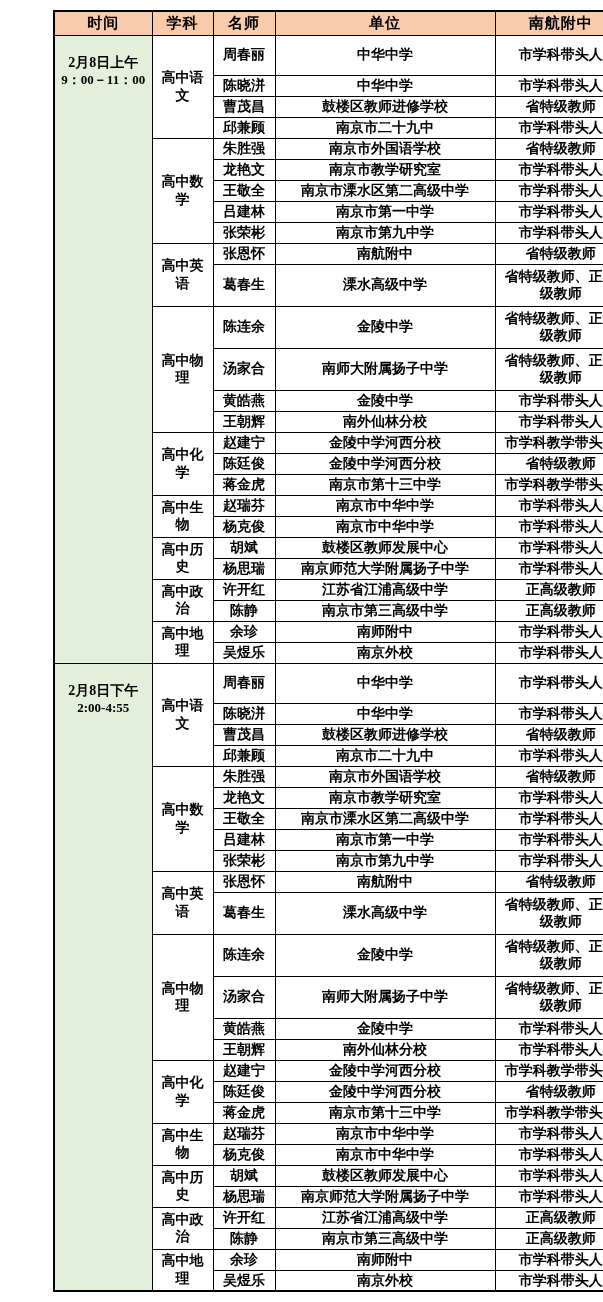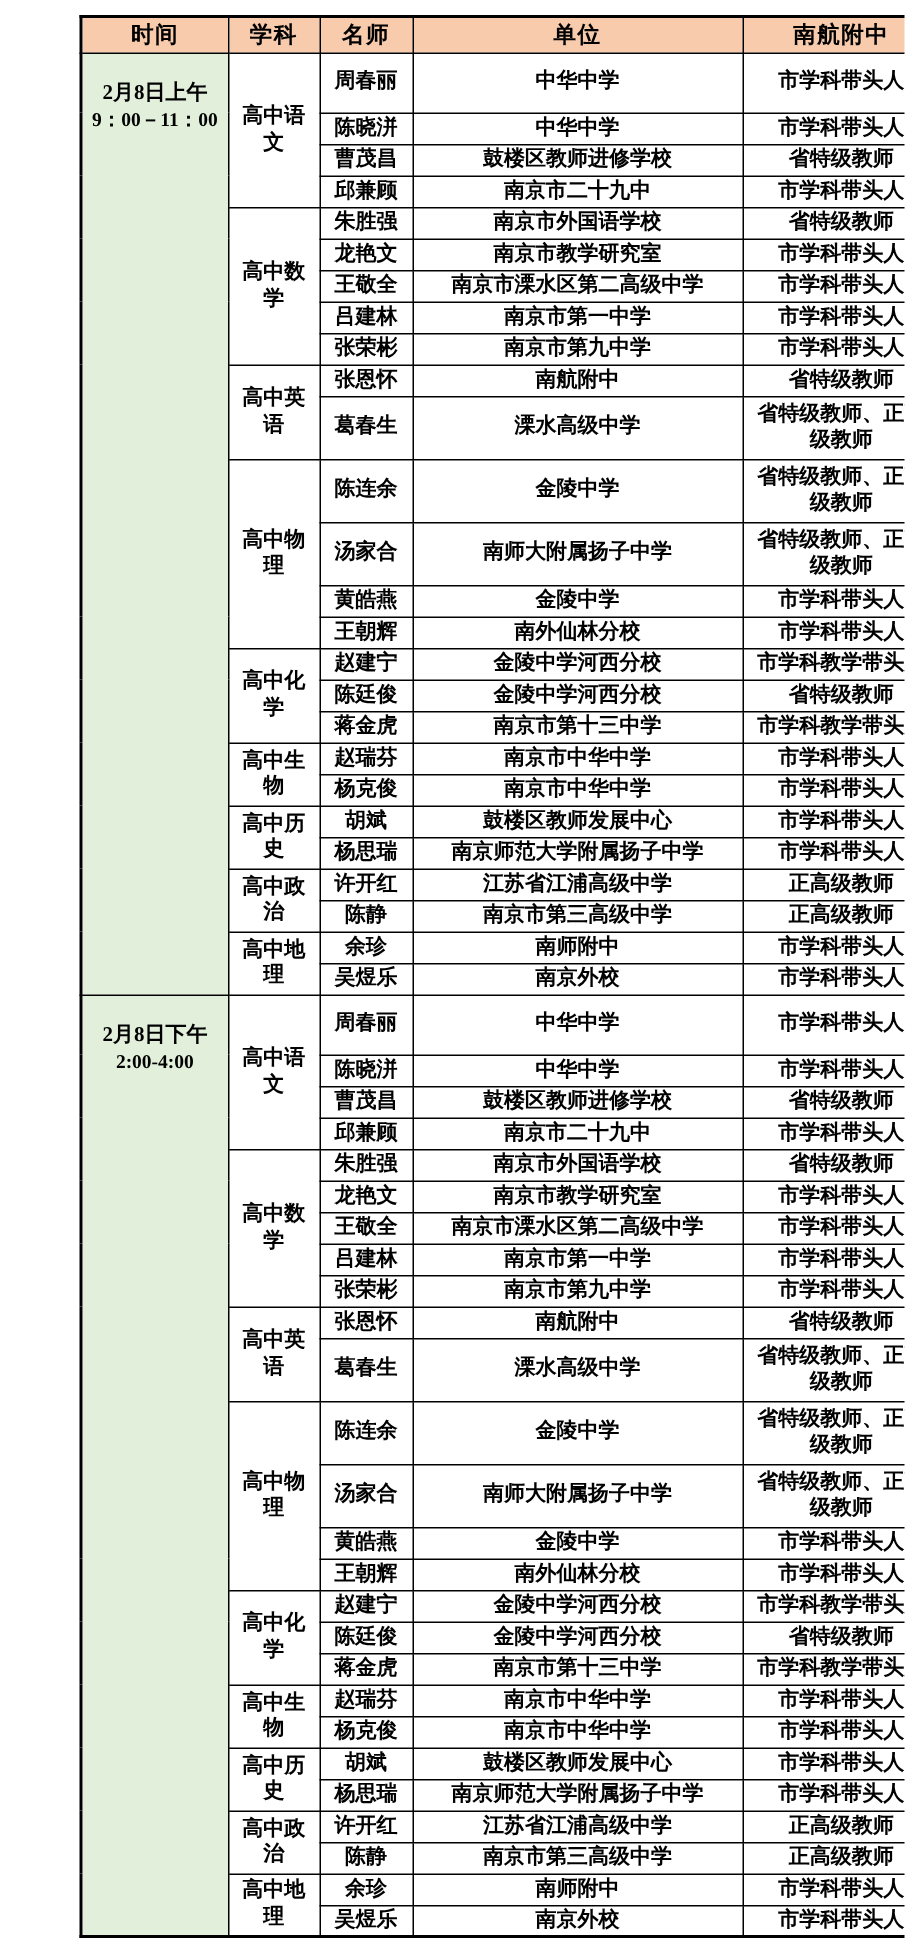--- a/index.html
+++ b/index.html
@@ -223,21 +223,21 @@
           <td class="honor-cell">市学科带头人</td>
         </tr>
         <tr>
           <td>吴煜乐</td>
           <td>南京外校</td>
           <td class="honor-cell">市学科带头人</td>
         </tr>
         <tr class="first">
           <td rowspan="26" class="time-cell">
             <div class="time-date">2月8日下午</div>
-            <div class="time-hours">2:00-4:00</div>
+            <div class="time-hours">2:00-4:55</div>
           </td>
           <td rowspan="4">高中语文</td>
           <td>周春丽</td>
           <td>中华中学</td>
           <td class="honor-cell">市学科带头人</td>
         </tr>
         <tr>
           <td>陈晓洴</td>
           <td>中华中学</td>
           <td class="honor-cell">市学科带头人</td>

